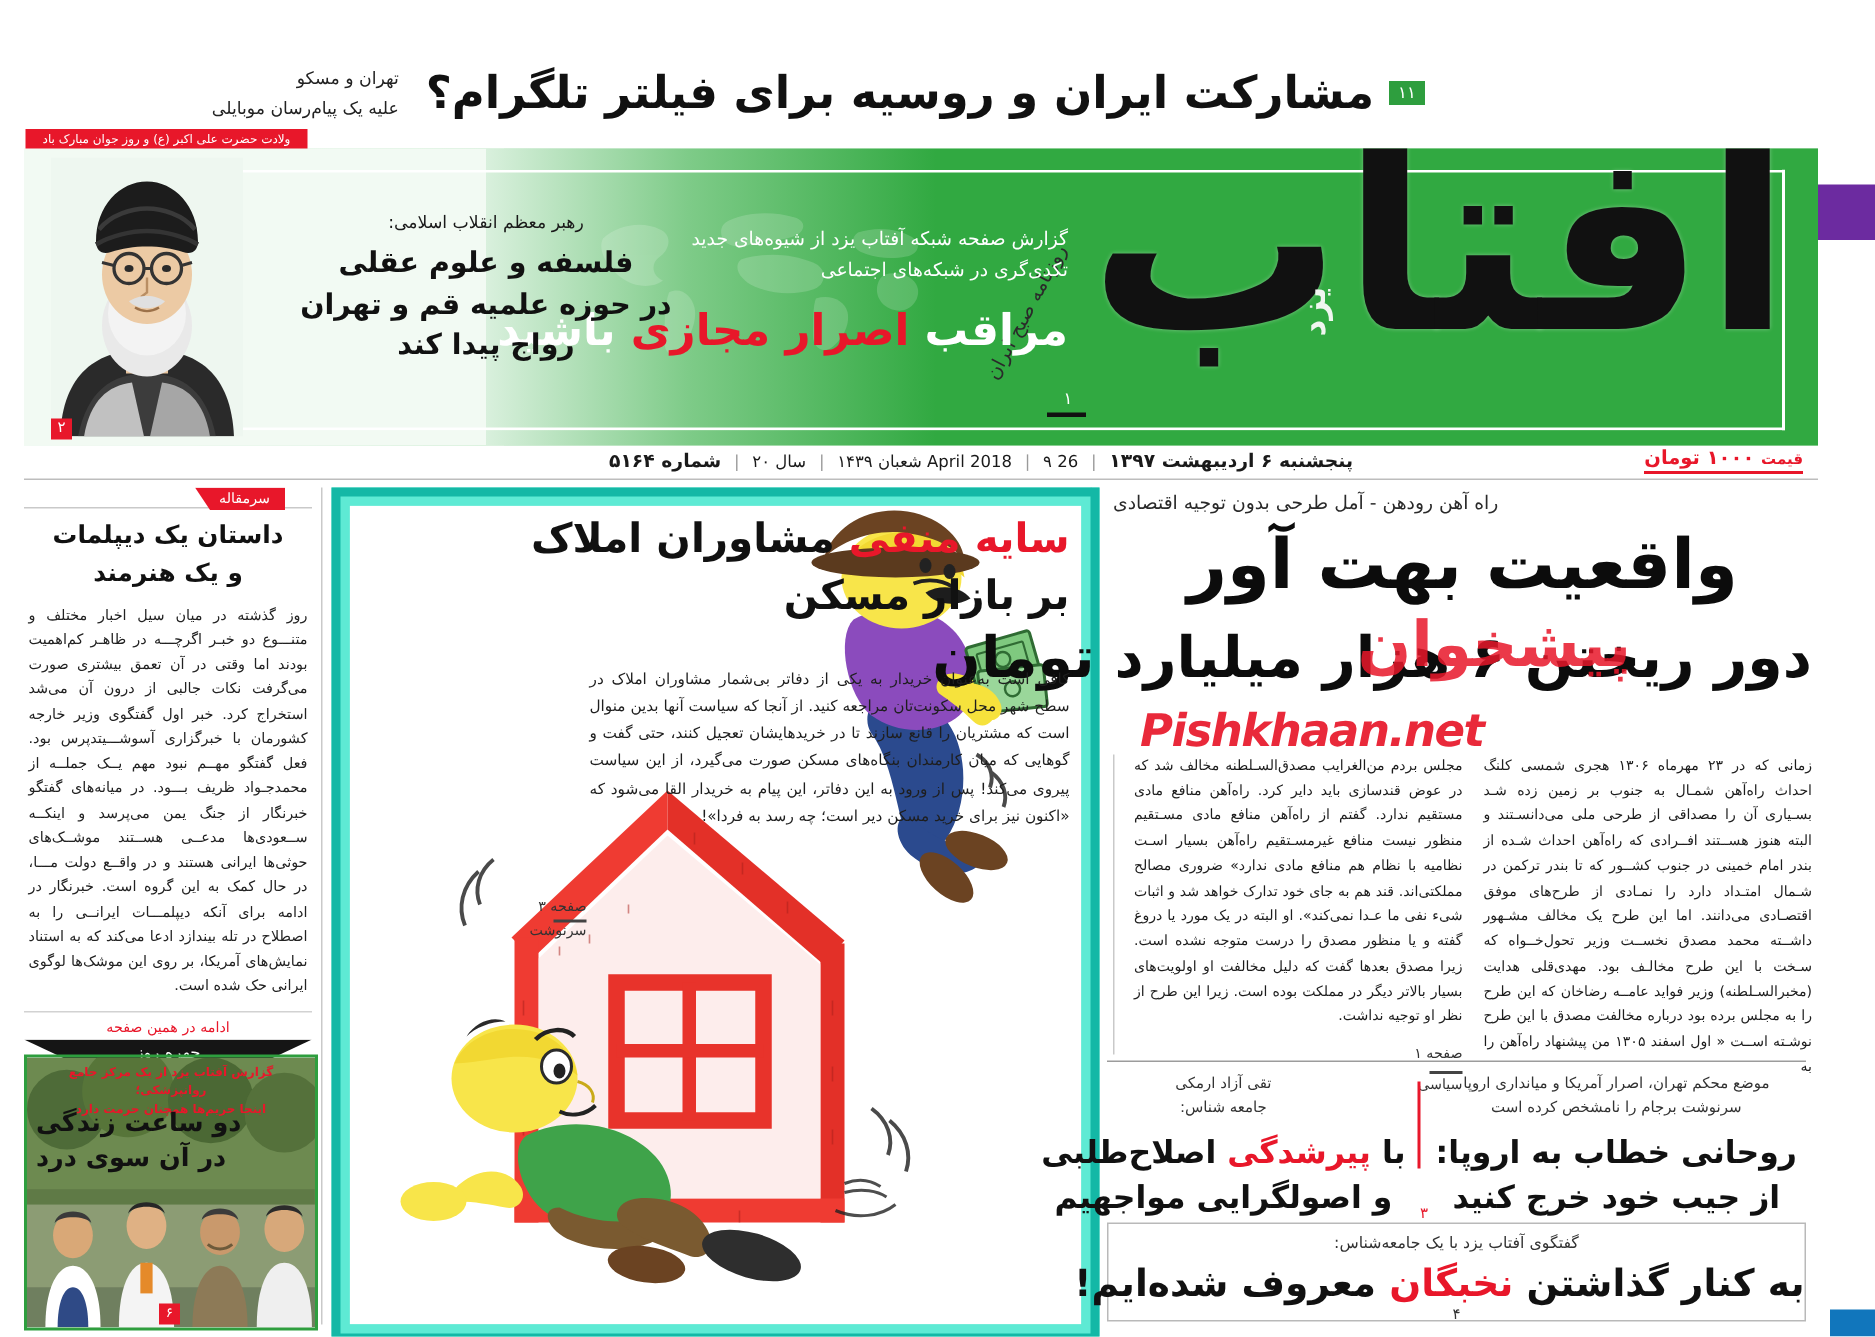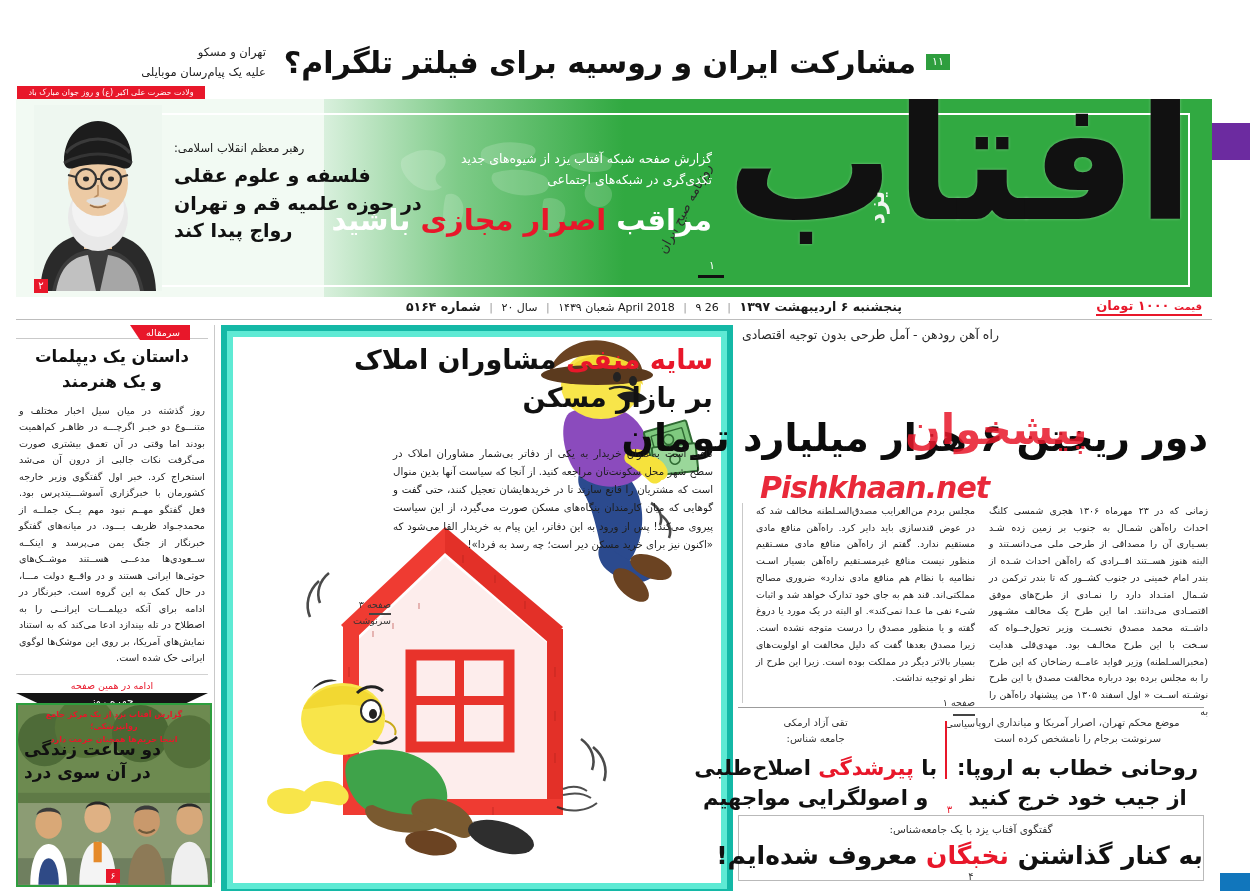--- a/index.html
+++ b/index.html
@@ -100,21 +100,21 @@
 
   
   .leader-photo{
     position:absolute;left:18px;top:6px;width:128px;height:186px;overflow:hidden;
   }
   .leader-pg{
     position:absolute;left:18px;bottom:4px;width:14px;height:14px;background:#e8172a;
     color:#fff;font-size:10px;line-height:14px;text-align:center;z-index:6;
   }
   .leader-quote{
-    position:absolute;left:158px;top:42px;width:300px;text-align:left;direction:rtl;
+    position:absolute;left:158px;top:42px;width:300px;text-align:center;direction:rtl;
   }
   .leader-quote .lq-kick{font-size:11.5px;color:#1a1a1a;margin-bottom:7px;}
   .leader-quote .lq-title{
     font-size:19px;font-weight:bold;color:#111;line-height:1.45;white-space:nowrap;
   }
 
   
   .purple-tab{position:absolute;left:1212px;top:123px;width:38px;height:37px;background:#6c2ba0;}
   .blue-tab{position:absolute;left:1220px;top:873px;width:30px;height:18px;background:#1176bc;}
 
@@ -552,21 +552,21 @@
           <span>صفحه ۳</span>
           <span class="bar"></span>
           <span>سرنوشت</span>
         </div>
       </div>
     </div>
 
     <div class="col-right">
       <div class="r-kick">راه آهن رودهن - آمل طرحی بدون توجیه اقتصادی</div>
       <div class="r-title">
-        <br>
+        <span>واقعیت بهت آور</span><br>
         <span style="font-size:38px;">دور ریختن ۶ هزار میلیارد تومان</span>
       </div>
 
       <div class="r-cols">
         <div class="r-col">
           <div>زمانی که در ۲۳ مهرماه ۱۳۰۶ هجری شمسی کلنگ احداث راه‌آهن شمـال به جنوب بر زمین زده شـد بسـیاری آن را مصداقی از طرحی ملی می‌دانسـتند و البته هنوز هســتند افــرادی که راه‌آهن احداث شـده از بندر امام خمینی در جنوب کشــور که تا بندر ترکمن در شـمال امتـداد دارد را نمـادی از طرح‌های موفق اقتصـادی می‌دانند. اما این طرح یک مخالف مشـهور داشــته محمد مصدق نخســت وزیر تحول‌خــواه که سـخت با این طرح مخالـف بود. مهدی‌قلی هدایت (مخبرالسـلطنه) وزیر فواید عامــه رضاخان که این طرح را به مجلس برده بود درباره مخالفت مصدق با این طرح نوشـته اســت « اول اسفند ۱۳۰۵ من پیشنهاد راه‌آهن را به</div>
         </div>
         <div class="r-col hasrule">
           <div>مجلس بردم من‌الغرایب مصدق‌السـلطنه مخالف شد که در عوض قندسازی باید دایر کرد. راه‌آهن منافع مادی مستقیم ندارد. گفتم از راه‌آهن منافع مادی مسـتقیم منظور نیست منافع غیرمسـتقیم راه‌آهن بسیار اسـت نظامیه با نظام هم منافع مادی ندارد» ضروری مصالح مملکتی‌اند. قند هم به جای خود تدارک خواهد شد و اثبات شیء نفی ما عـدا نمی‌کند». او البته در یک مورد یا دروغ گفته و یا منظور مصدق را درست متوجه نشده است. زیرا مصدق بعدها گفت که دلیل مخالفت او اولویت‌های بسیار بالاتر دیگر در مملکت بوده است. زیرا این طرح از نظر او توجیه نداشت.</div>
           <div class="r-pg">

